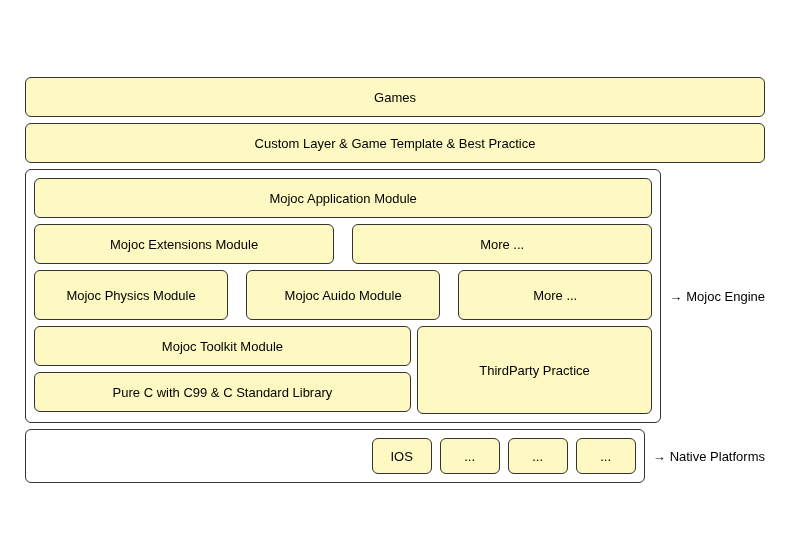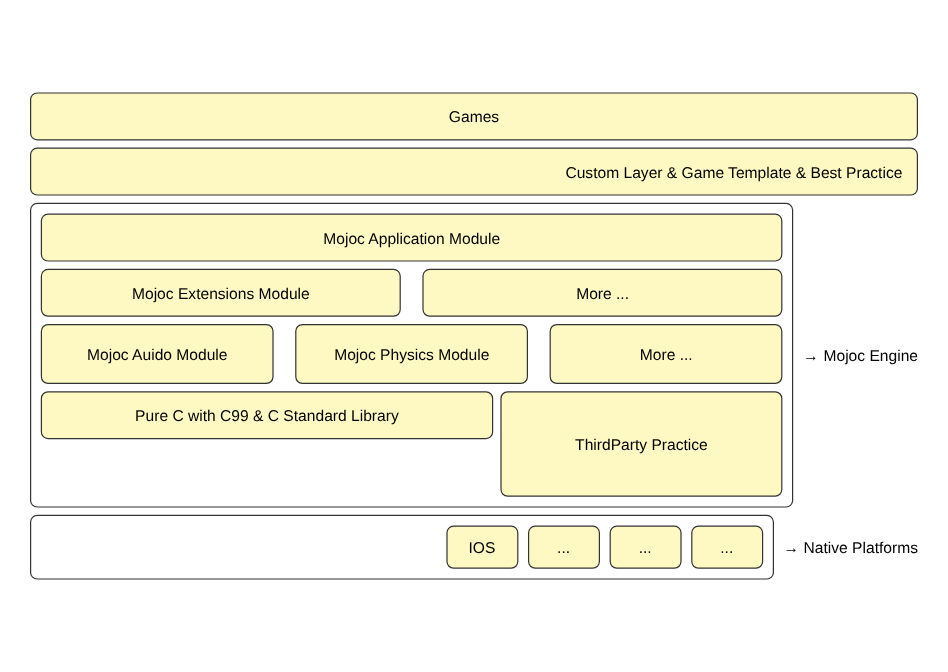--- a/index.html
+++ b/index.html
@@ -31,21 +31,20 @@
       background: #fef9c3;
     }
     
     .games-box {
       width: 100%;
       min-height: 40px;
     }
     .custom-layer-box {
       width: 100%;
       min-height: 40px;
-      justify-content: flex-end;
     }
     
     .mojoc-engine-outer {
       border: 1.5px solid #333;
       border-radius: 6px;
       padding: 8px;
       display: flex;
       flex-direction: column;
       gap: 6px;
       position: relative;
@@ -154,33 +153,36 @@
       <div class="row-inner">
         <div class="box extensions-box">
           <span>Mojoc Extensions Module</span>
         </div>
         <div class="box more-box">
           <span>More ...</span>
         </div>
       </div>
 
       <div class="row-inner">
+        <div class="box physics-box">
+          <span>Mojoc Physics Module</span>
+        </div>
         <div class="box audio-box">
           <span>Mojoc Auido Module</span>
         </div>
-        <div class="box physics-box">
-          <span>Mojoc Physics Module</span>
-        </div>
         <div class="box more2-box">
           <span>More ...</span>
         </div>
       </div>
 
       <div class="bottom-section">
         <div class="left-column">
+          <div class="box toolkit-box">
+            <span>Mojoc Toolkit Module</span>
+          </div>
           <div class="box purec-box">
             <span>Pure C with C99 &amp; C Standard Library</span>
           </div>
         </div>
         <div class="box thirdparty-box">
           <span>ThirdParty Practice</span>
         </div>
       </div>
 
     </div>

